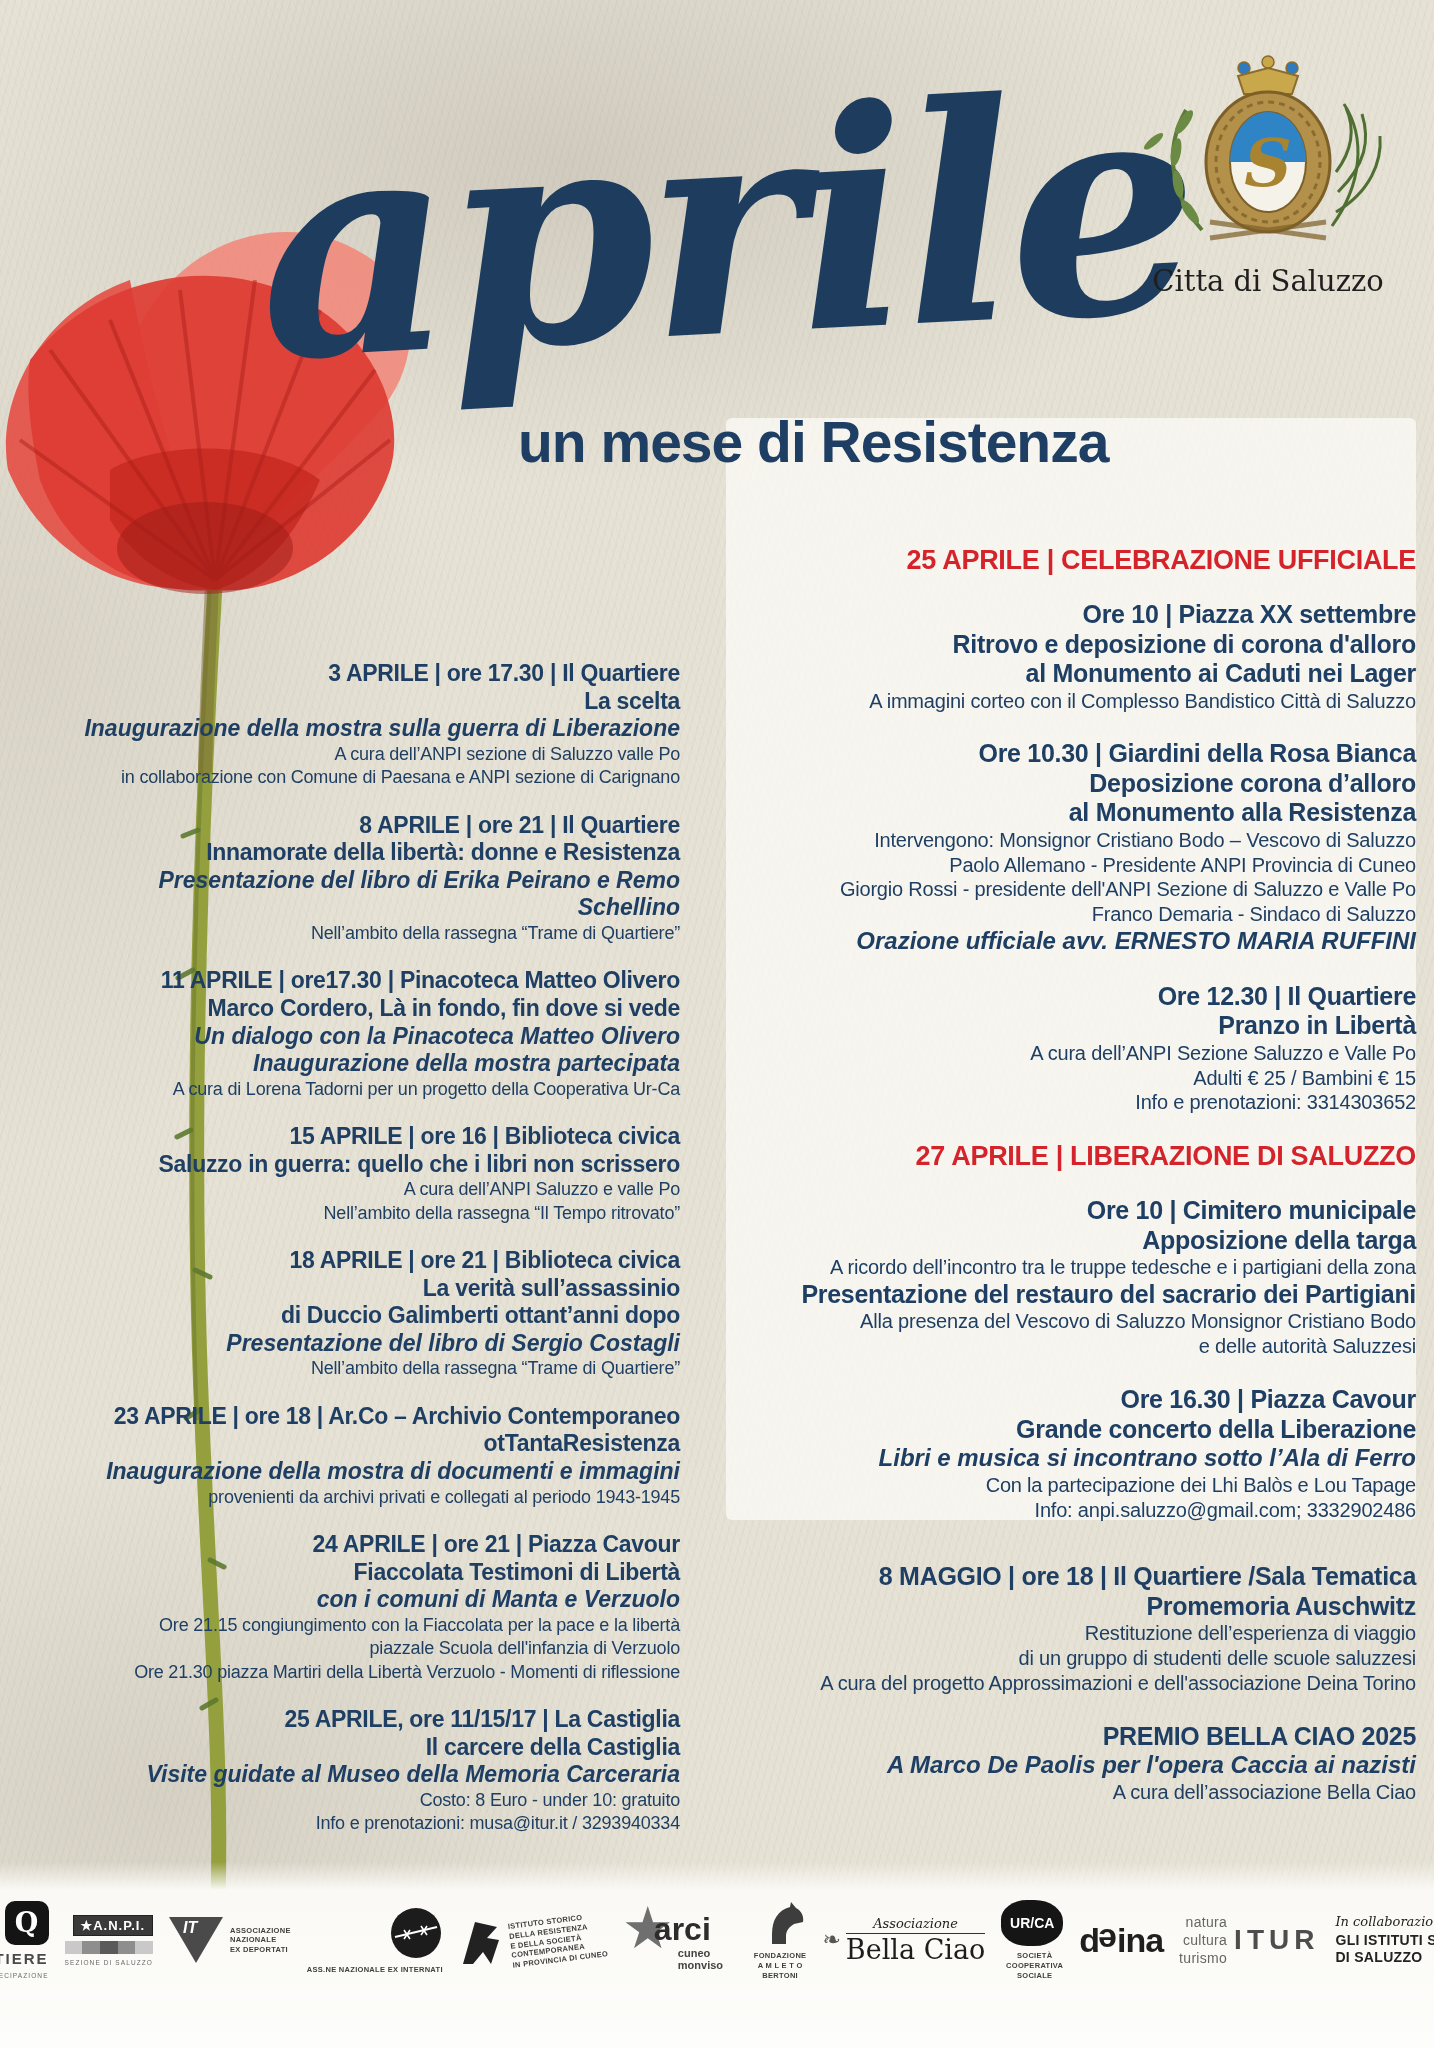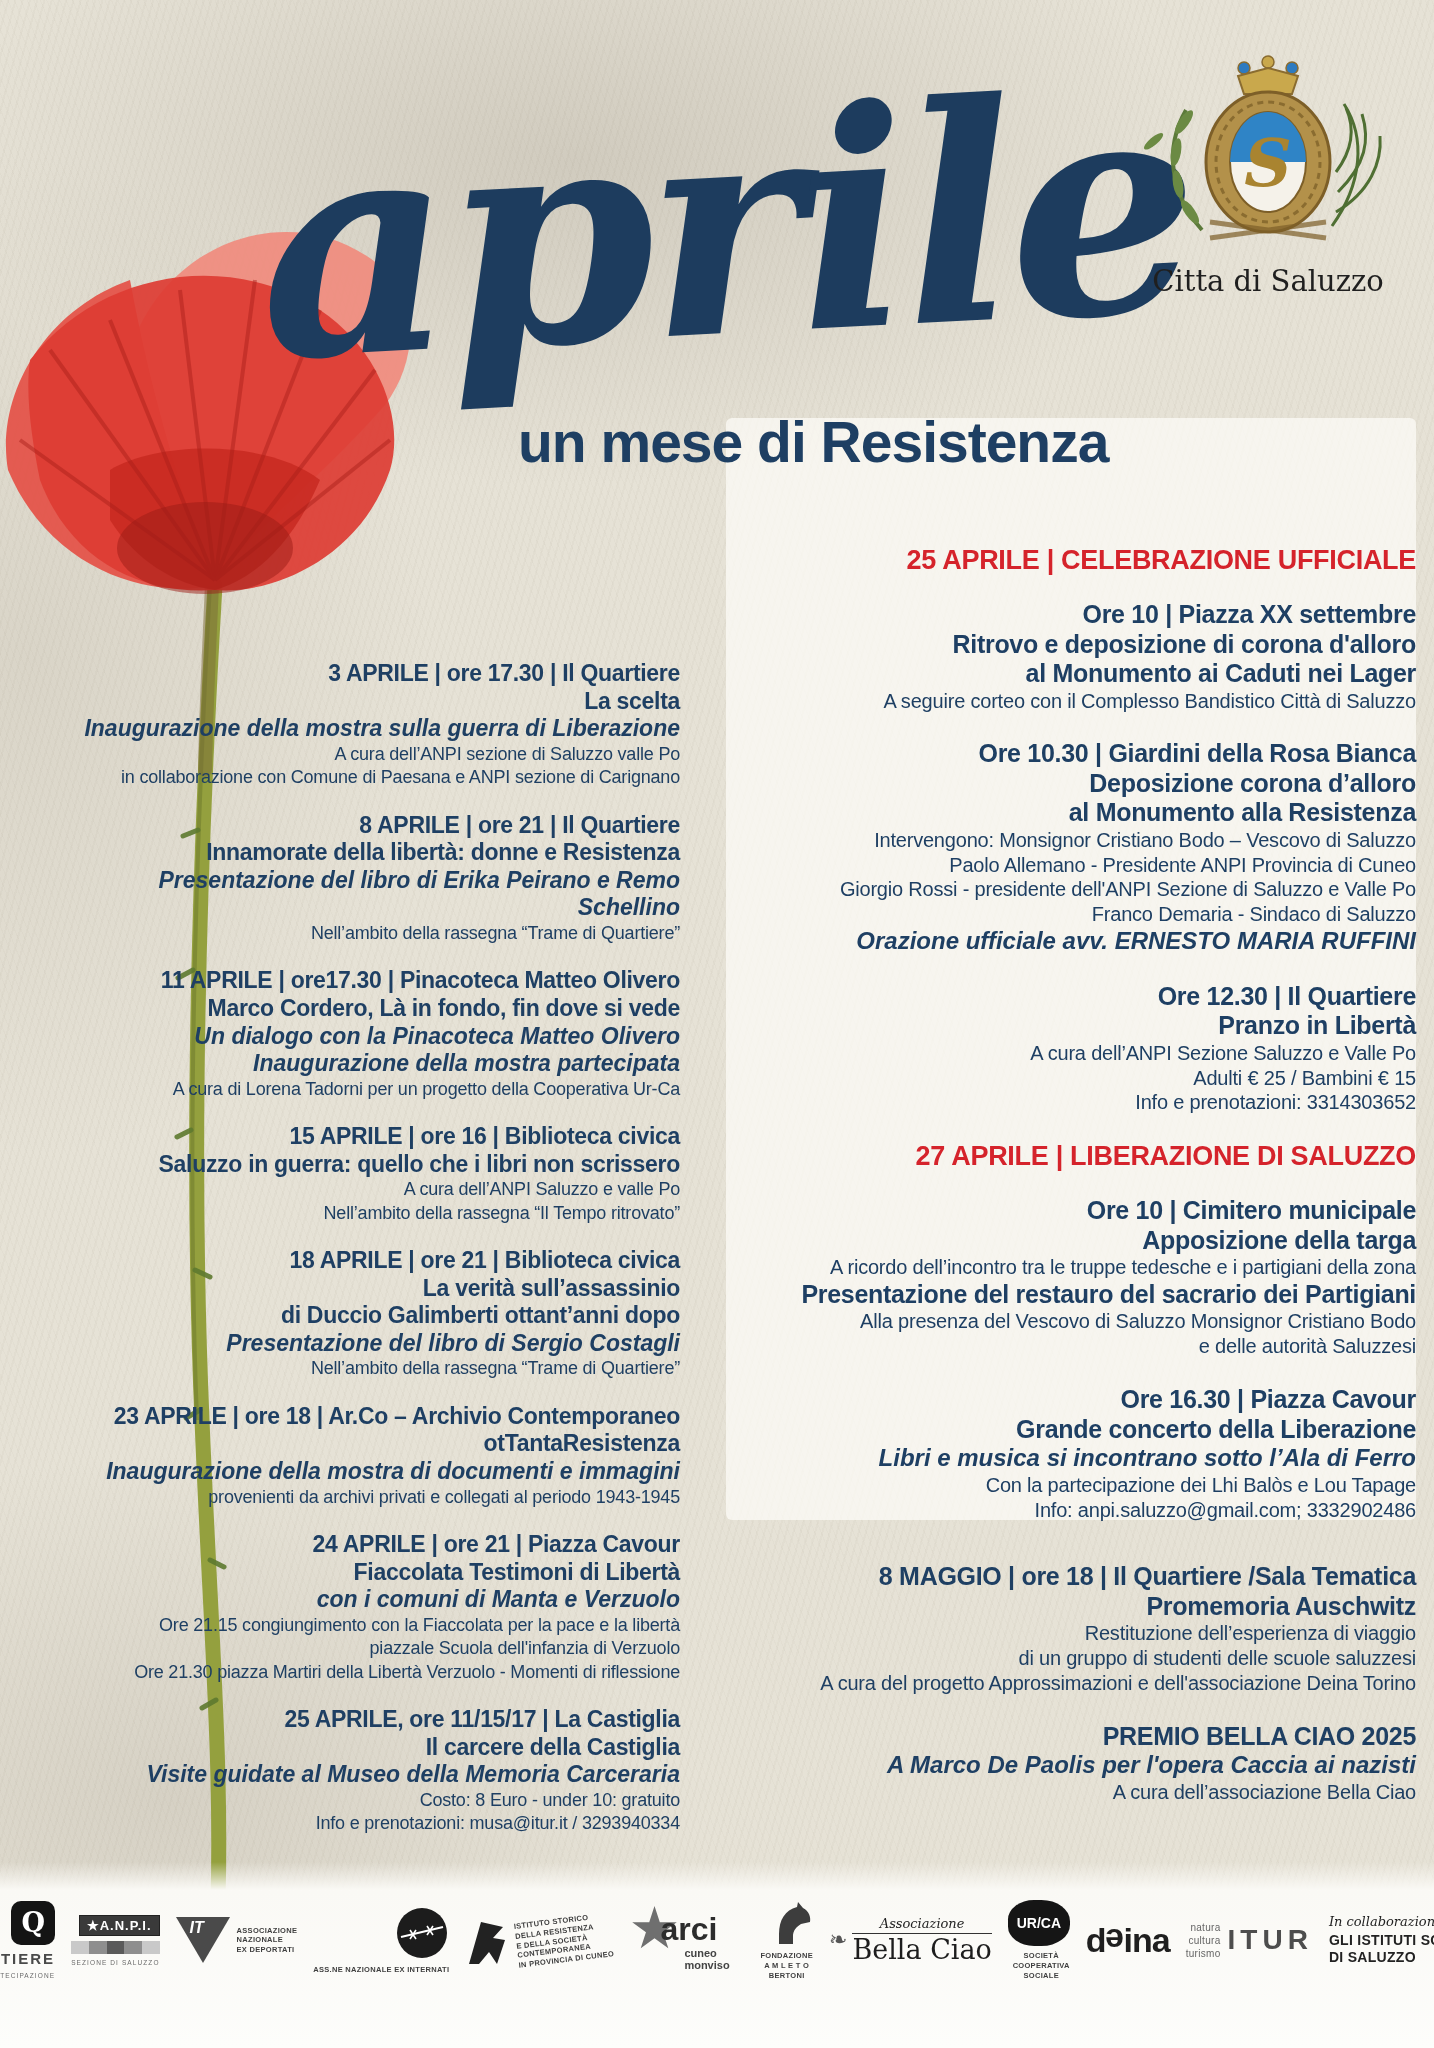--- a/index.html
+++ b/index.html
@@ -51,21 +51,21 @@
   .p-anpi-str i{flex:1;}
   .p-anpi-str i:nth-child(1),.p-anpi-str i:nth-child(5){background:#c9c9c9;}
   .p-anpi-str i:nth-child(2),.p-anpi-str i:nth-child(4){background:#8e8e8e;}
   .p-anpi-str i:nth-child(3){background:#5a5a5a;}
   .p-tri{width:0;height:0;border-left:27px solid transparent;border-right:27px solid transparent;
     border-top:46px solid #4a4a4a;position:relative;}
   .p-tri span{position:absolute;left:-13px;top:-44px;color:#fff;font-weight:700;font-style:italic;font-size:16px;}
   .p-tiny{font-weight:700;font-size:7.5px;line-height:1.3;color:#3f3f3f;letter-spacing:.3px;}
   .p-tiny.rot{transform:rotate(-7deg);}
   .p-tiny.ctr{text-align:center;}
-  .p-tiny.rt{text-align:right;font-weight:400;color:#666;font-size:10px;}
+  .p-tiny.rt{text-align:right;font-weight:400;color:#666;font-size:14px;}
   .p-arci{position:relative;width:116px;height:66px;}
   .p-arci .star{position:absolute;left:0;top:-8px;font-size:58px;line-height:1;color:#6f6f6f;}
   .p-arci .arci-word{position:absolute;left:32px;top:4px;font-weight:700;font-size:32px;color:#2c2c2c;}
   .p-arci .arci-sub{position:absolute;left:56px;top:40px;font-weight:700;font-size:11px;line-height:1.1;color:#444;}
   .p-bc{display:flex;align-items:center;gap:5px;}
   .bc-fl{font-size:22px;color:#555;}
   .bc-a{font-family:"DejaVu Serif",serif;font-style:italic;font-size:13px;color:#222;
     border-bottom:1px solid #333;padding:0 8px 2px;text-align:center;}
   .bc-b{font-family:"DejaVu Serif",serif;font-size:27px;color:#1d1d1d;text-align:center;}
   .p-urca{width:62px;height:46px;background:#151515;border-radius:42% 46% 46% 42%;color:#fff;
@@ -205,21 +205,21 @@
         <div class="ln ln-small">Info e prenotazioni: musa@itur.it / 3293940334</div>
       </div>
     </div>
   <div id="right-col">
       <div class="section">
         <div class="sec-header">25 APRILE | CELEBRAZIONE UFFICIALE</div>
         <div class="event">
           <div class="ln ln-head">Ore 10 | Piazza XX settembre</div>
           <div class="ln ln-head">Ritrovo e deposizione di corona d'alloro</div>
           <div class="ln ln-head">al Monumento ai Caduti nei Lager</div>
-          <div class="ln ln-small">A seguire corteo con il Complesso Bandistico Città di Saluzzo</div>
+          <div class="ln ln-small">A immagini corteo con il Complesso Bandistico Città di Saluzzo</div>
         </div>
         <div class="event">
           <div class="ln ln-head">Ore 10.30 | Giardini della Rosa Bianca</div>
           <div class="ln ln-head">Deposizione corona d’alloro</div>
           <div class="ln ln-head">al Monumento alla Resistenza</div>
           <div class="ln ln-small">Intervengono: Monsignor Cristiano Bodo – Vescovo di Saluzzo</div>
           <div class="ln ln-small">Paolo Allemano - Presidente ANPI Provincia di Cuneo</div>
           <div class="ln ln-small">Giorgio Rossi - presidente dell'ANPI Sezione di Saluzzo e Valle Po</div>
           <div class="ln ln-small">Franco Demaria - Sindaco di Saluzzo</div>
           <div class="ln ln-italic">Orazione ufficiale avv. ERNESTO MARIA RUFFINI</div>

